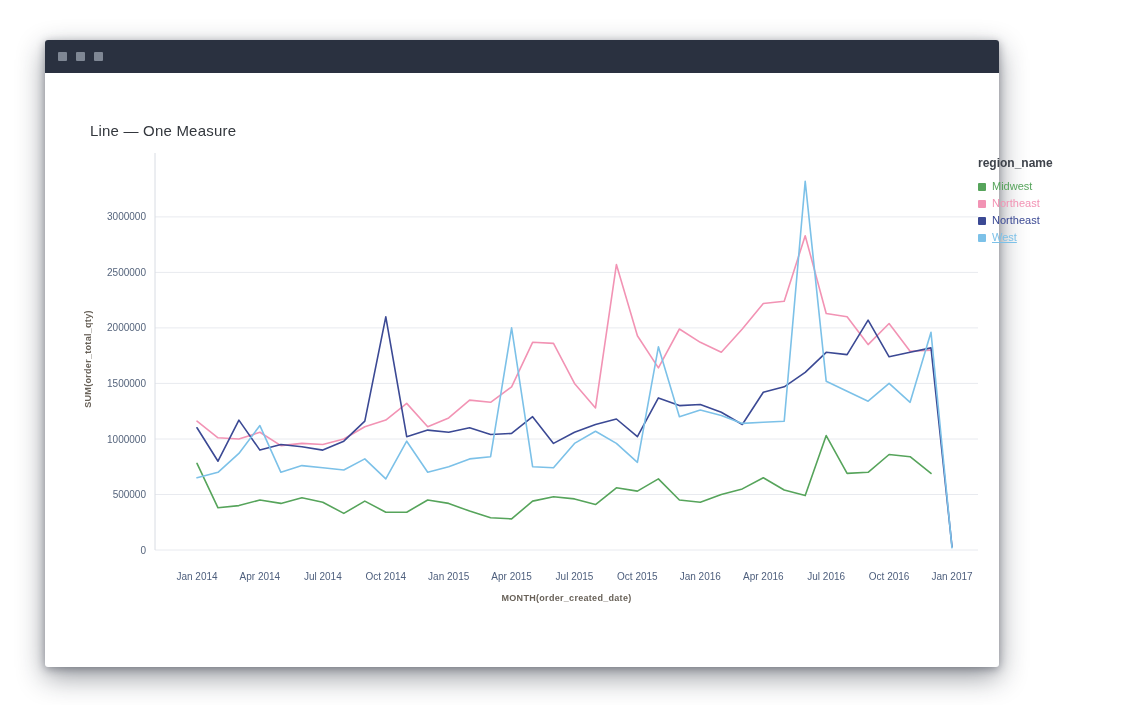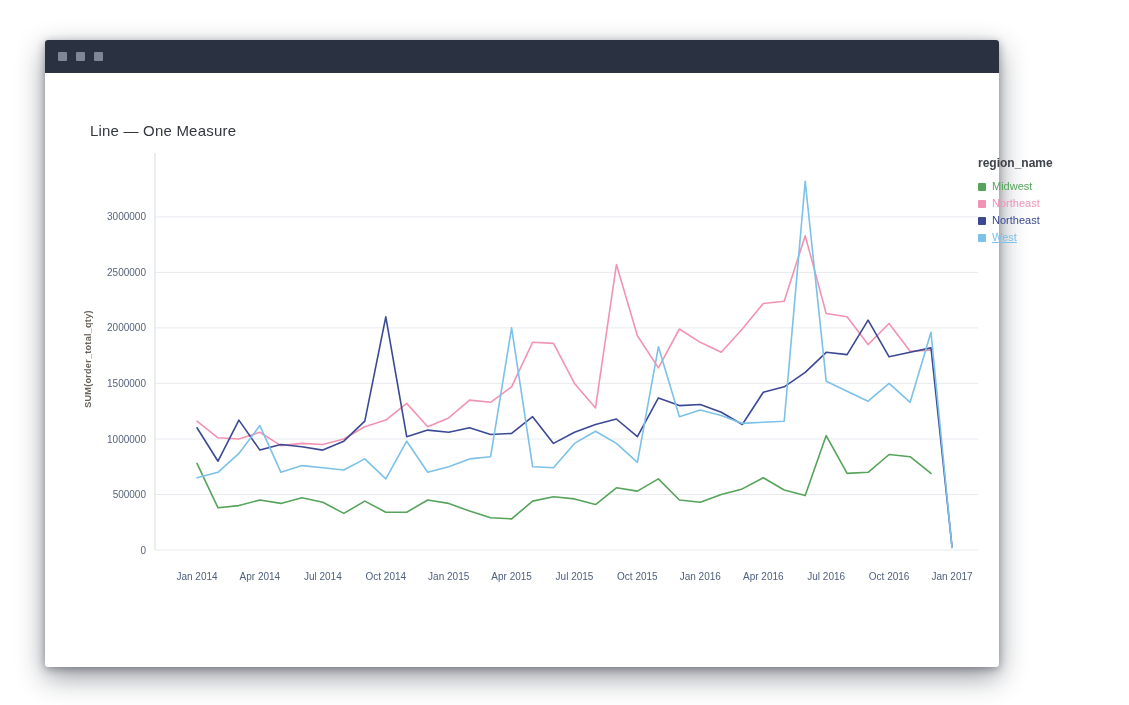--- a/index.html
+++ b/index.html
@@ -90,20 +90,21 @@
       <text class="xtick" x="668.3" y="427" text-anchor="middle">Apr 2016</text>
       <text class="xtick" x="731.2" y="427" text-anchor="middle">Jul 2016</text>
       <text class="xtick" x="794.1" y="427" text-anchor="middle">Oct 2016</text>
       <text class="xtick" x="857.0" y="427" text-anchor="middle">Jan 2017</text>
       <polyline points="102.0,310.4 123.0,354.8 143.9,352.6 164.9,347.0 185.9,350.4 206.9,344.8 227.8,349.2 248.8,360.4 269.8,348.1 290.8,359.2 311.7,359.2 332.7,347.0 353.7,350.4 374.6,358.1 395.6,364.8 416.6,365.9 437.6,348.1 458.5,343.7 479.5,345.9 500.5,351.5 521.4,334.8 542.4,338.1 563.4,325.9 584.4,347.0 605.3,349.2 626.3,341.5 647.3,335.9 668.3,324.8 689.2,337.0 710.2,342.6 731.2,282.6 752.1,320.4 773.1,319.3 794.1,301.5 815.1,303.7 836.0,320.4" fill="none" stroke="#56a45b" stroke-width="1.6" stroke-linejoin="round" stroke-linecap="round"></polyline>
       <polyline points="102.0,268.2 123.0,284.8 143.9,286.0 164.9,279.3 185.9,292.6 206.9,290.4 227.8,291.5 248.8,286.0 269.8,273.7 290.8,267.1 311.7,250.4 332.7,273.7 353.7,264.9 374.6,247.1 395.6,249.3 416.6,233.8 437.6,189.3 458.5,190.4 479.5,230.4 500.5,254.9 521.4,111.6 542.4,182.7 563.4,214.9 584.4,176.0 605.3,189.3 626.3,199.3 647.3,176.0 668.3,150.5 689.2,148.3 710.2,82.7 731.2,160.5 752.1,163.8 773.1,191.6 794.1,170.5 815.1,198.2 836.0,197.1" fill="none" stroke="#f293b4" stroke-width="1.6" stroke-linejoin="round" stroke-linecap="round"></polyline>
       <polyline points="102.0,274.8 123.0,308.2 143.9,267.1 164.9,297.1 185.9,291.5 206.9,293.7 227.8,297.1 248.8,288.2 269.8,268.2 290.8,163.8 311.7,283.7 332.7,277.1 353.7,279.3 374.6,274.8 395.6,281.5 416.6,280.4 437.6,263.7 458.5,290.4 479.5,279.3 500.5,271.5 521.4,266.0 542.4,283.7 563.4,244.9 584.4,252.6 605.3,251.5 626.3,259.3 647.3,271.5 668.3,239.3 689.2,233.8 710.2,219.3 731.2,199.3 752.1,201.6 773.1,167.1 794.1,203.8 815.1,199.3 836.0,194.9 857.0,393.7" fill="none" stroke="#3b4994" stroke-width="1.6" stroke-linejoin="round" stroke-linecap="round"></polyline>
       <polyline points="102.0,324.8 123.0,319.3 143.9,300.4 164.9,272.6 185.9,319.3 206.9,312.6 227.8,314.8 248.8,317.0 269.8,305.9 290.8,325.9 311.7,288.2 332.7,319.3 353.7,313.7 374.6,305.9 395.6,303.7 416.6,174.9 437.6,313.7 458.5,314.8 479.5,290.4 500.5,278.2 521.4,290.4 542.4,309.3 563.4,193.8 584.4,263.7 605.3,257.1 626.3,262.6 647.3,270.4 668.3,269.3 689.2,268.2 710.2,28.3 731.2,228.2 752.1,238.2 773.1,248.2 794.1,230.4 815.1,249.3 836.0,179.3 857.0,394.8" fill="none" stroke="#7cc1e8" stroke-width="1.6" stroke-linejoin="round" stroke-linecap="round"></polyline>
     </svg>
 
+  <div class="xlabel">MONTH(order_created_date)</div>
 
   <div class="legend">
     <div class="legend-title">region_name</div>
     <div id="legend-items">
         <div class="legend-item">
           <span class="swatch" style="background: rgb(86, 164, 91);"></span>
           <span class="legend-label" style="color: rgb(86, 164, 91);">Midwest</span>
         </div>
         <div class="legend-item">
           <span class="swatch" style="background: rgb(242, 147, 180);"></span>

